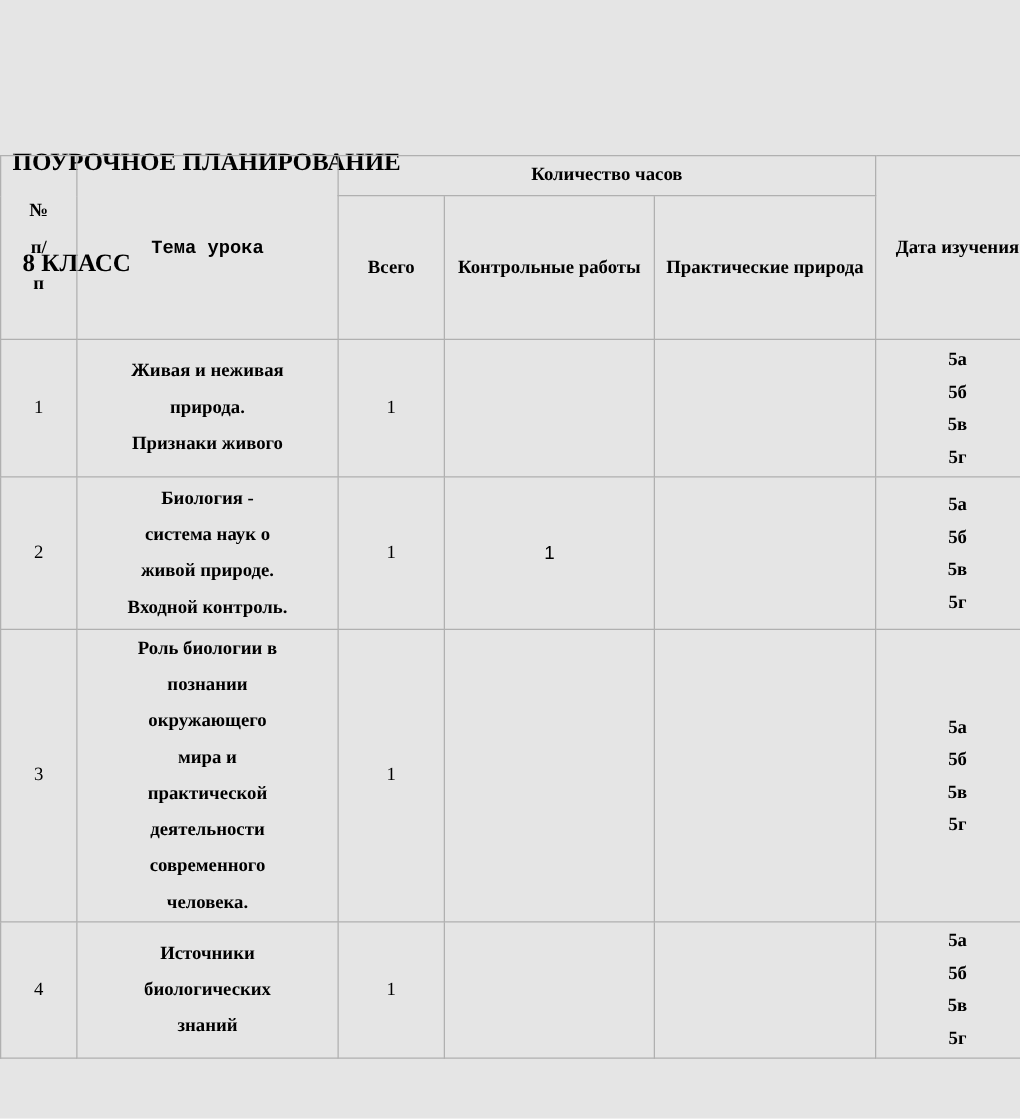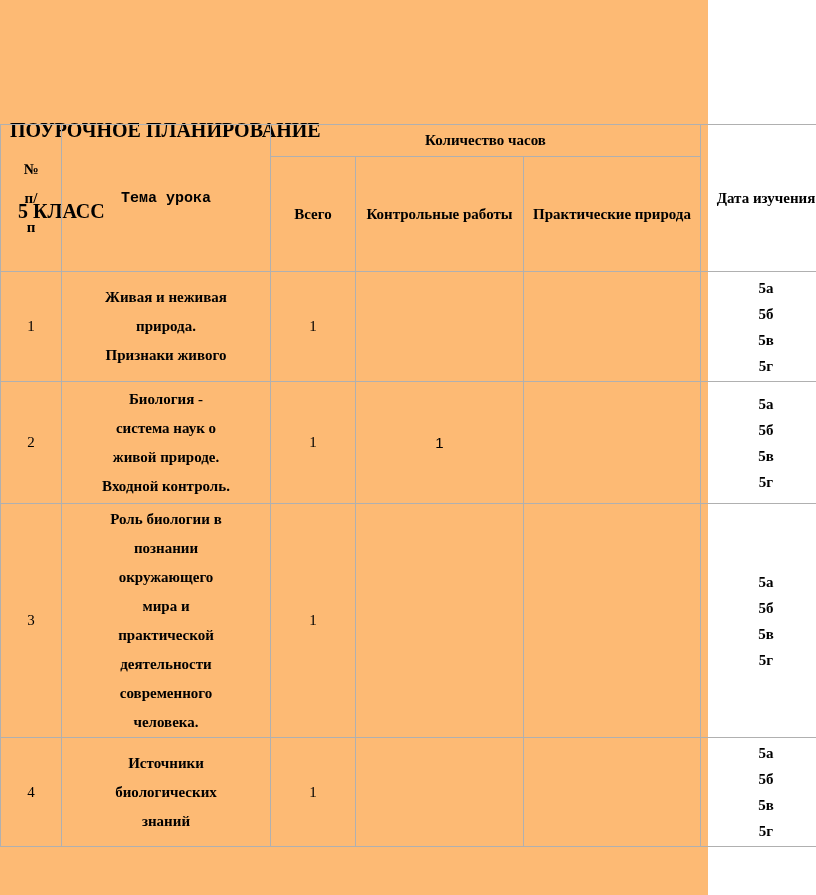--- a/index.html
+++ b/index.html
@@ -9,23 +9,23 @@
   }
   body {
     width: 816px;
     height: 895px;
     overflow: hidden;
     font-family: "Liberation Serif", serif;
     color: #000000;
   }
   .page {
     position: relative;
-    width: 708px;
+    width: 816px;
     height: 895px;
-    background: #fdba74;
+    background: #e5e5e5;
   }
   .doc-title {
     position: absolute;
     left: 10px;
     top: 63px;
     font-weight: bold;
     font-size: 20px;
     line-height: 27px;
     white-space: pre;
   }
@@ -83,21 +83,21 @@
     white-space: pre-line;
   }
 </style>
 </head>
 <body>
 
 <div class="page">
 
   <div class="doc-title">
     <div>ПОУРОЧНОЕ ПЛАНИРОВАНИЕ</div>
-    <div class="t2">5 КЛАСС</div>
+    <div class="t2">8 КЛАСС</div>
   </div>
 
   <table class="plan">
     <colgroup>
       <col style="width:61px">
       <col style="width:209px">
       <col style="width:85px">
       <col style="width:168px">
       <col style="width:177px">
       <col style="width:131px">

